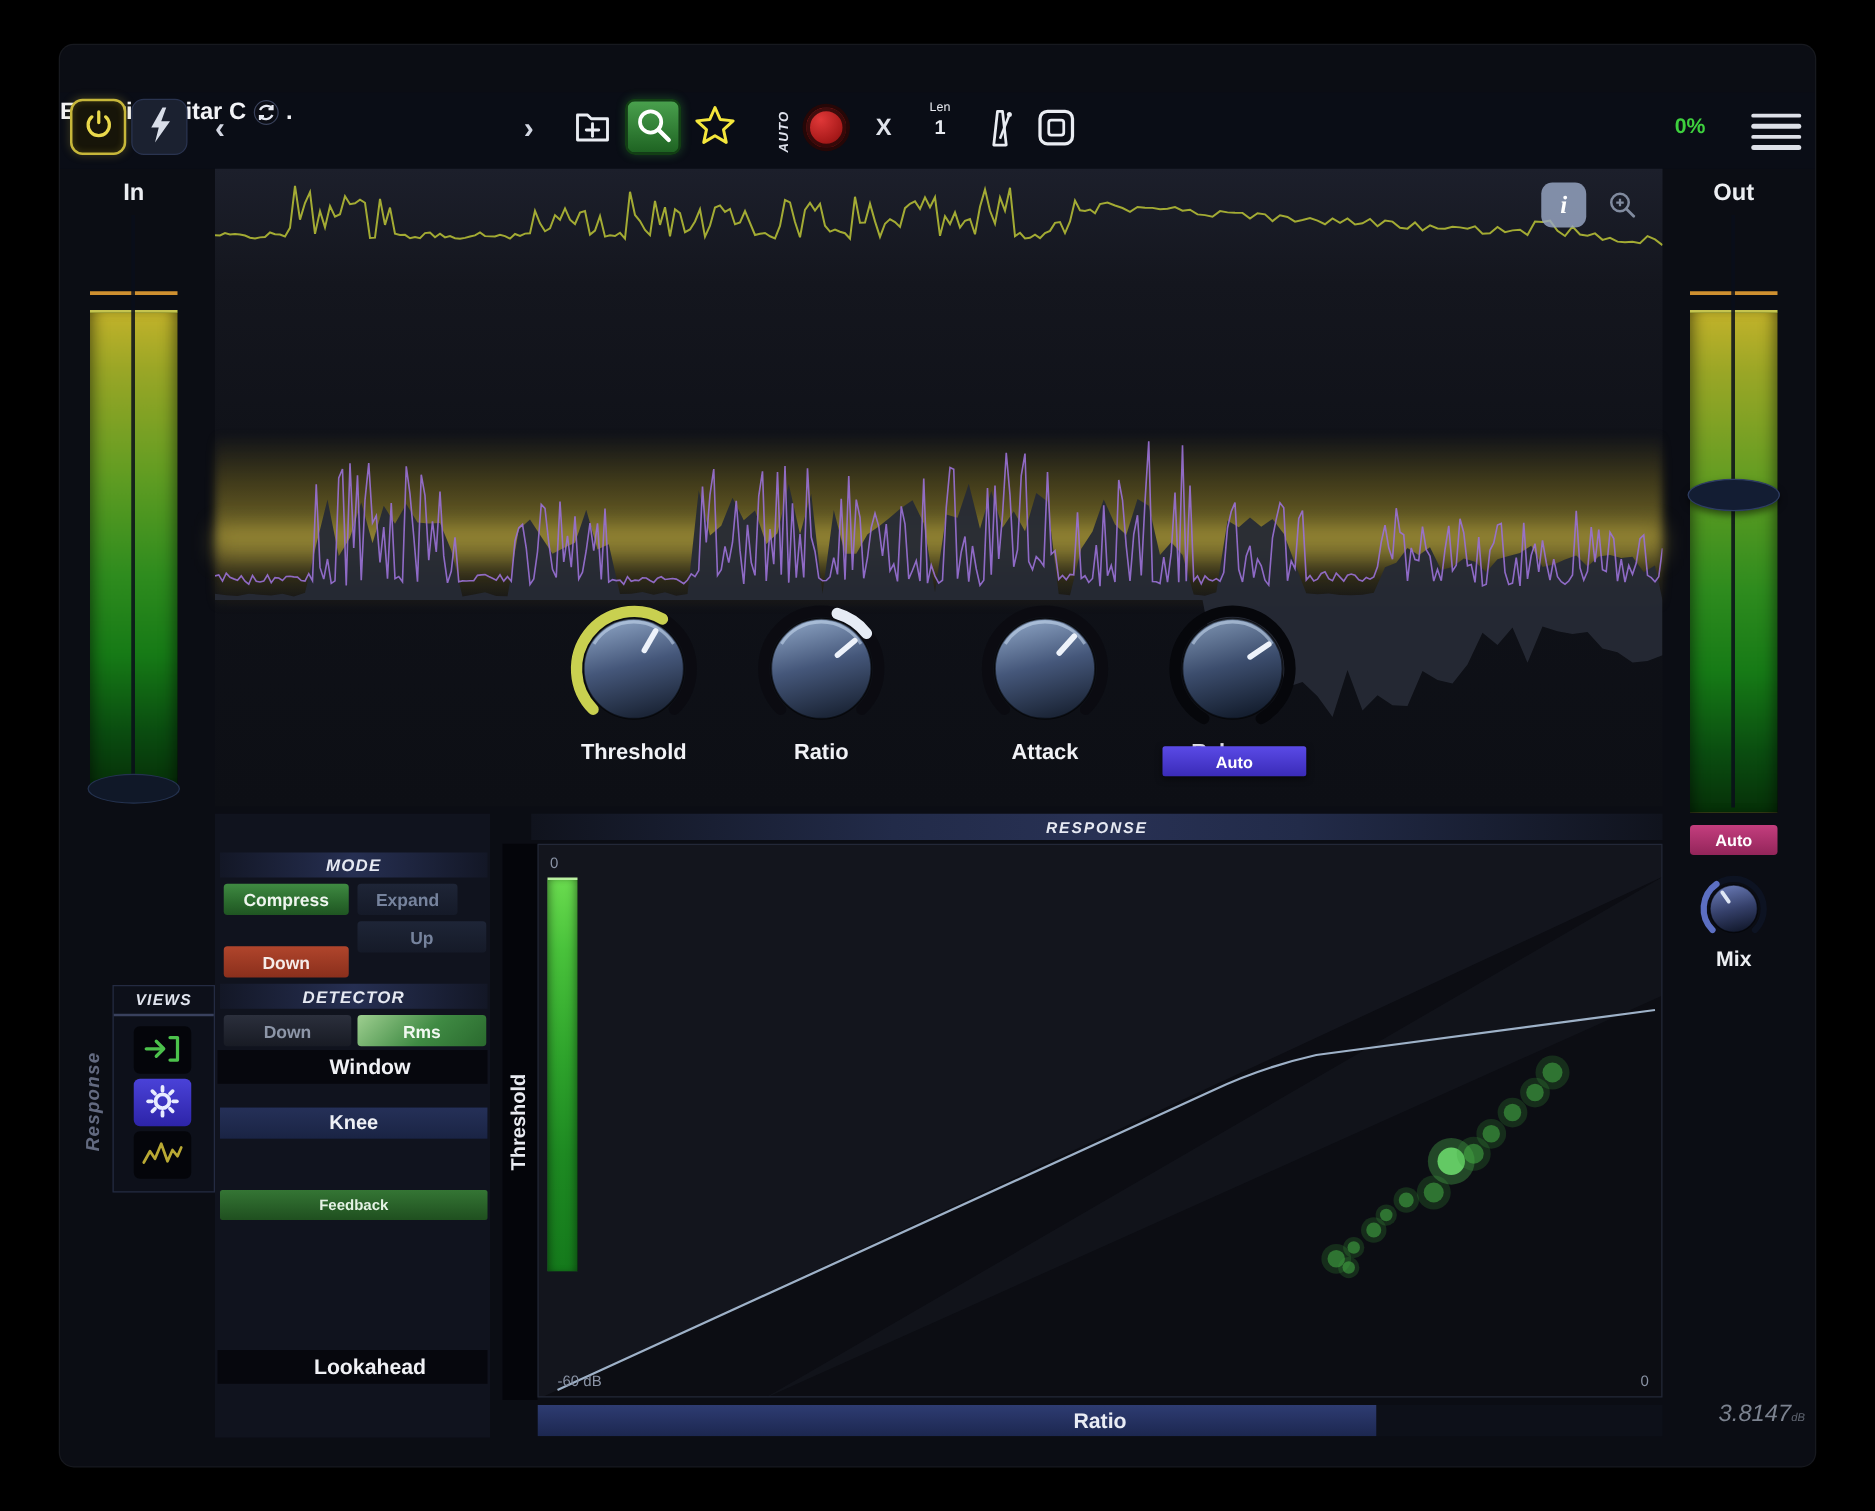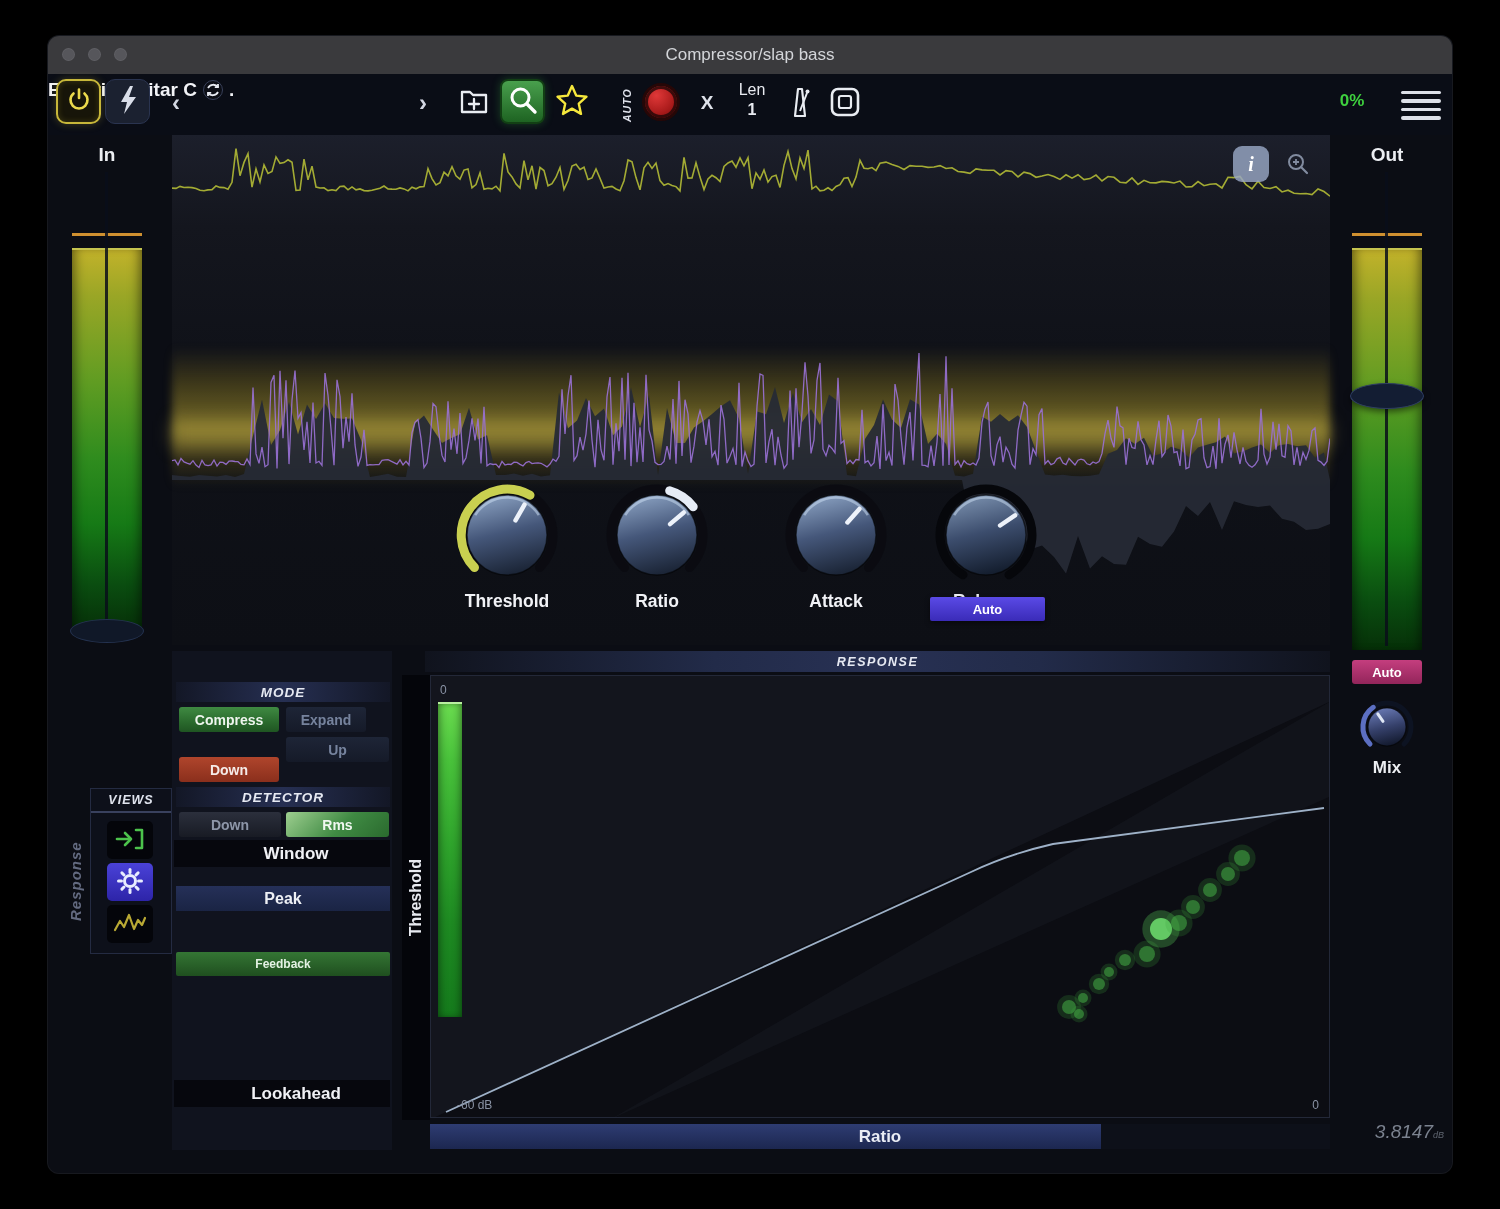--- a/index.html
+++ b/index.html
@@ -23,21 +23,21 @@
 .preset{left:152px;top:12px;height:32px;display:flex;align-items:center;gap:5px;color:#f2f3f7;font-weight:bold;font-size:19px;}
 .preset-icon{display:inline-flex;}
 .save{left:404px;top:6px;width:43px;height:43px;}
 .search{left:452px;top:5px;width:45px;height:45px;border-radius:8px;background:linear-gradient(180deg,#49a04d,#1e6322);border:2px solid #123f14;box-shadow:0 0 8px rgba(60,180,70,.3);}
 .star{left:502px;top:6px;width:43px;height:43px;}
 .vtext{writing-mode:vertical-rl;transform:rotate(180deg);}
 .auto-v{position:absolute;left:570px;top:8px;width:18px;height:46px;color:#dfe2ec;font-size:10.5px;font-weight:bold;font-style:italic;letter-spacing:1px;display:flex;align-items:center;justify-content:center;}
 .record{left:594px;top:9px;width:38px;height:38px;border-radius:50%;background:radial-gradient(circle at 36% 30%,#e03838,#a81a1a 60%,#6e0c0c);border:3px solid #260707;box-shadow:inset 0 0 0 3px rgba(30,6,6,.8);}
 .xbtn{left:646px;top:14px;width:26px;height:30px;color:#dfe2ea;font-size:19px;font-weight:bold;}
 .len{position:absolute;left:684px;top:7px;width:40px;text-align:center;color:#e8eaf0;}
-.len .lbl{font-size:16px;}
+.len .lbl{font-size:10px;}
 .len .val{font-size:16px;font-weight:bold;margin-top:2px;}
 .metro{left:732px;top:8px;width:40px;height:42px;}
 .frame{left:778px;top:10px;width:38px;height:38px;}
 .percent{position:absolute;left:1262px;top:17px;width:84px;text-align:center;color:#3ecf3e;font-weight:bold;font-size:17px;}
 .burger{left:1350px;top:10px;width:46px;height:42px;display:flex;flex-direction:column;justify-content:center;gap:5px;}
 .burger i{display:block;width:40px;height:3.5px;border-radius:2px;background:#dde0e8;margin:0 auto;}
 
 .display{position:absolute;left:124px;top:99px;width:1158px;height:510px;background:linear-gradient(180deg,#1c1f2b 0%,#14161e 18%,#101219 42%,#0d0f15 100%);}
 #wave-top{position:absolute;left:0;top:0;}
 .glow-band{position:absolute;left:0;top:212px;width:100%;height:140px;background:linear-gradient(180deg,rgba(120,104,26,0) 0%,rgba(140,122,30,.40) 28%,rgba(196,174,52,.55) 58%,rgba(120,102,26,.30) 82%,rgba(120,104,26,0) 100%);filter:blur(4px);}
@@ -91,28 +91,20 @@
 .ratio-slider .fill{position:absolute;left:0;top:0;bottom:0;width:74.5%;background:linear-gradient(180deg,#2e3c72,#1c2750);}
 .ratio-slider span{position:relative;z-index:1;color:#e9ecf4;font-size:17px;font-weight:bold;}
 .readout{position:absolute;left:1300px;top:1085px;width:96px;text-align:right;color:#7b828f;font-style:italic;font-weight:normal;font-size:19px;}
 .readout .unit{font-size:9px;opacity:.75;}
 </style>
 </head>
 <body>
 
 <div class="win">
 
-  <div class="titlebar">
-    <div class="lights">
-      <span class="light"></span>
-      <span class="light"></span>
-      <span class="light"></span>
-    </div>
-    <div class="title">Compressor/slap bass</div>
-  </div>
 
   <div class="toolbar">
     <button class="tbtn power">
       <span>
         <svg width="30" height="30" viewBox="0 0 30 30">
           <path d="M9.54,8.49 A8.5,8.5 0 1 0 20.46,8.49" fill="none" stroke="#ead94c" stroke-width="2.6" stroke-linecap="round"></path>
           <line x1="15" y1="4.5" x2="15" y2="13" stroke="#ead94c" stroke-width="2.6" stroke-linecap="round"></line>
         </svg>
       </span>
     </button>
@@ -315,21 +307,21 @@
   <button class="modebtn b-down centered">Down</button>
   <button class="modebtn b-up centered">Up</button>
 
   <div class="hdr centered" style="top:751px;">DETECTOR</div>
   <button class="modebtn b-peak centered">Down</button>
   <button class="modebtn b-rms centered">Rms</button>
 
   <button class="blackbar centered" style="top:804px;">Window</button>
   <div class="knee centered">
     <div class="fill"></div>
-    <span>Peak</span>
+    <span>Knee</span>
   </div>
   <button class="feedback centered">Feedback</button>
   <button class="blackbar centered" style="top:1044px;">Lookahead</button>
 
   <div class="views">
     <div class="views-hdr centered">VIEWS</div>
     <button class="vicon i1 centered">
       <span>
         <svg width="34" height="30" viewBox="0 0 34 30">
           <line x1="4" y1="15" x2="17" y2="15" stroke="#4cc24c" stroke-width="2.6" stroke-linecap="round"></line>
@@ -396,21 +388,21 @@
         <circle cx="762" cy="231" r="7" fill="rgba(70,175,70,0.55)"></circle>
         <circle cx="779" cy="214" r="11.9" fill="rgba(60,160,60,0.22)"></circle>
         <circle cx="779" cy="214" r="7" fill="rgba(70,175,70,0.55)"></circle>
         <circle cx="797" cy="198" r="11.9" fill="rgba(60,160,60,0.22)"></circle>
         <circle cx="797" cy="198" r="7" fill="rgba(70,175,70,0.55)"></circle>
         <circle cx="811" cy="182" r="13.6" fill="rgba(60,160,60,0.22)"></circle>
         <circle cx="811" cy="182" r="8" fill="rgba(70,175,70,0.55)"></circle>
       </svg>
     <div class="graph-meter"></div>
     <div class="g-lab" style="left:9px;top:7px;">0</div>
-    <div class="g-lab" style="left:26px;bottom:5px;">-60 dB</div>
+    <div class="g-lab" style="left:15px;bottom:5px;">-60 dB</div>
     <div class="g-lab" style="right:10px;bottom:5px;">0</div>
   </div>
 
   <div class="ratio-slider centered">
     <div class="fill"></div>
     <span>Ratio</span>
   </div>
 
   <div class="readout">
     <span>3.8147</span><span class="unit">dB</span>

